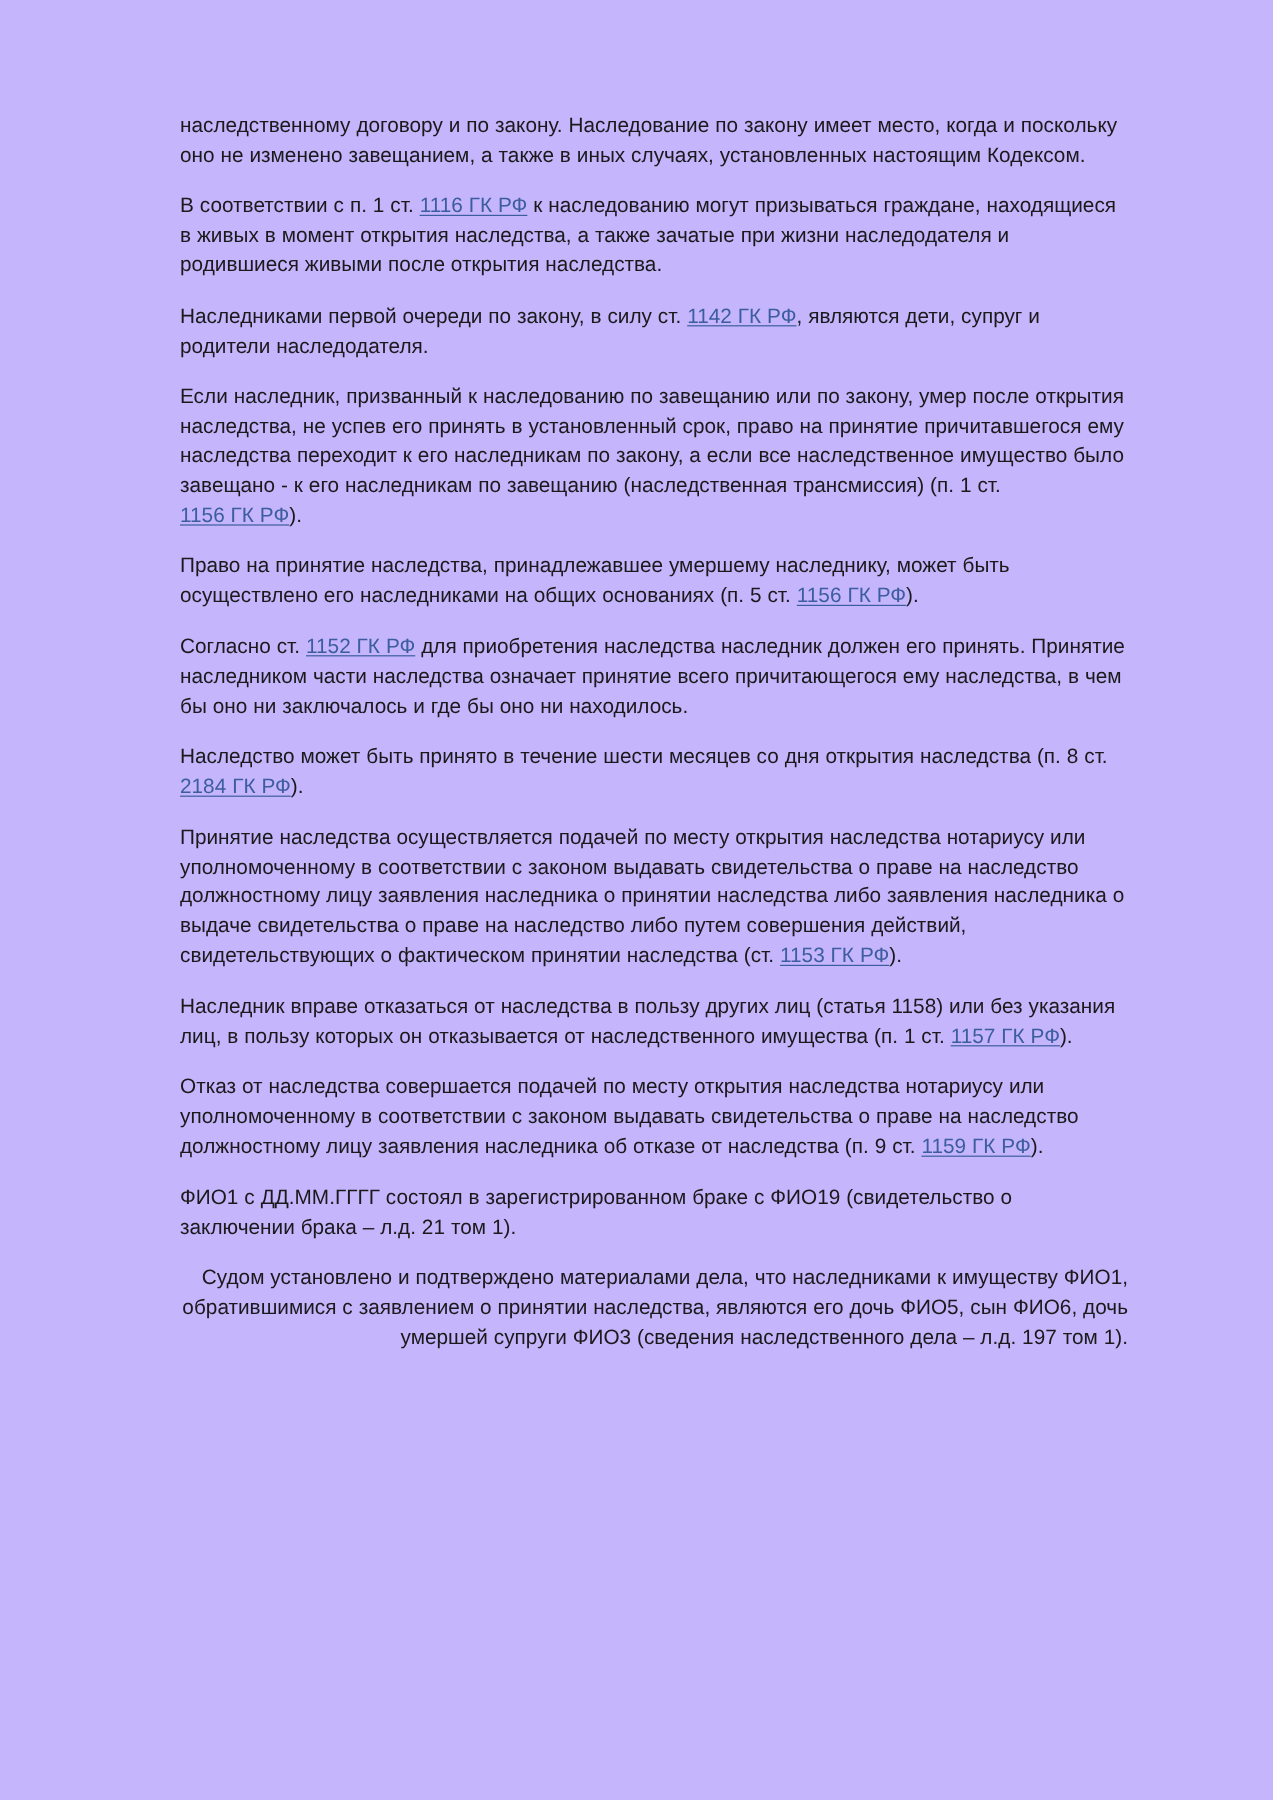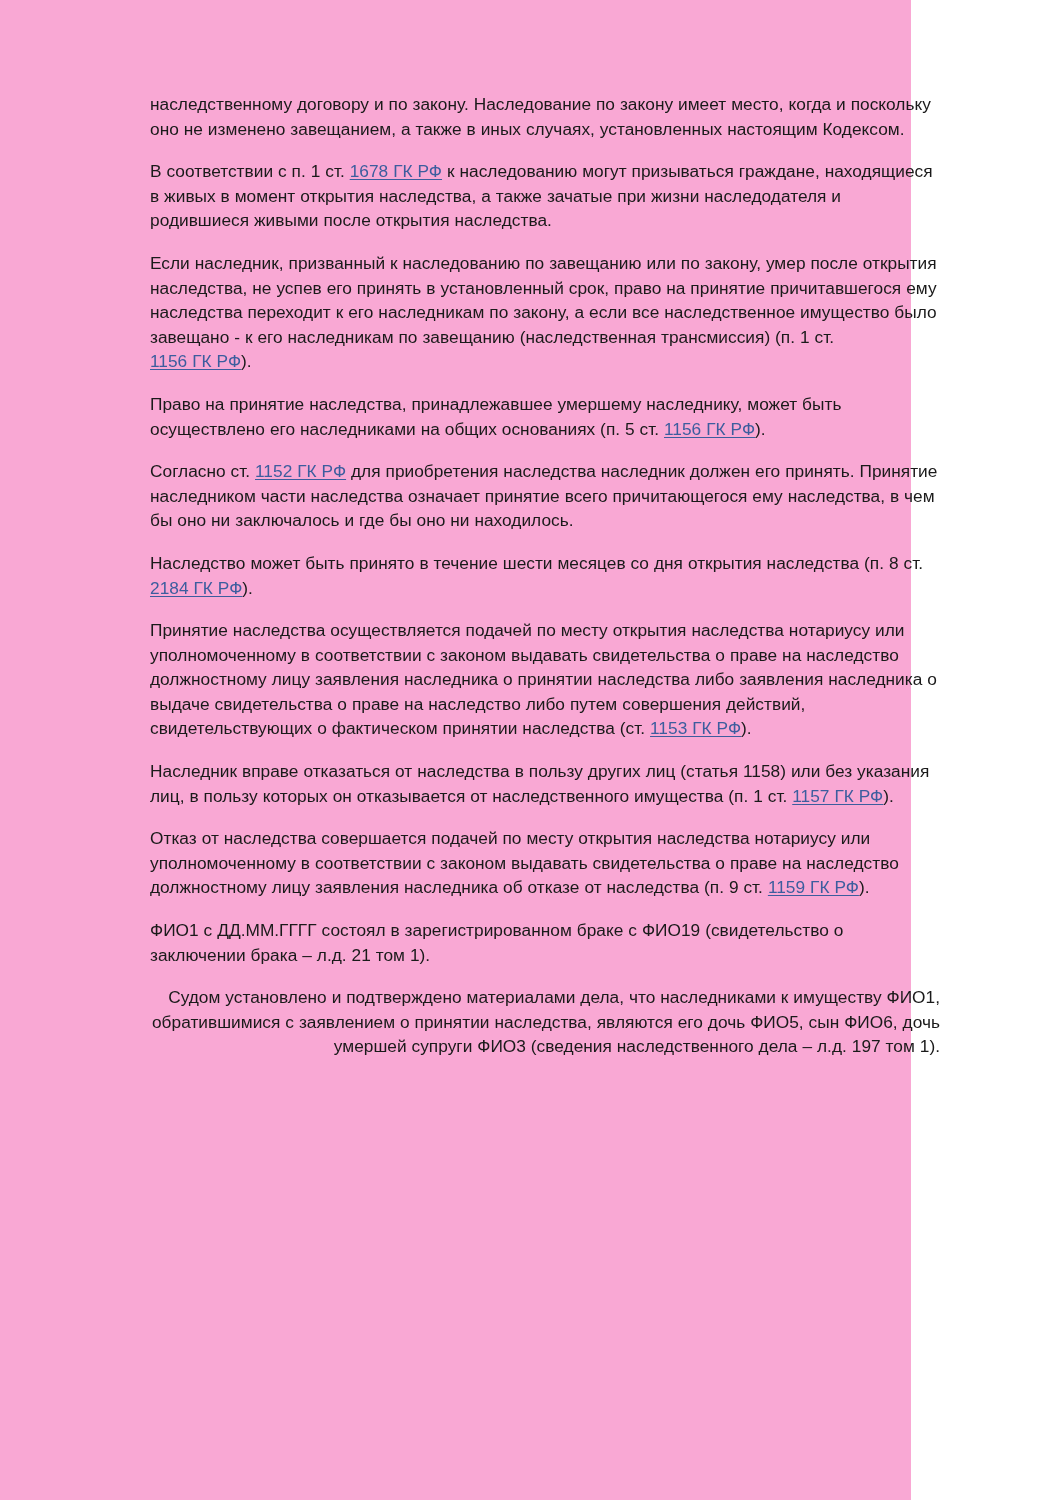--- a/index.html
+++ b/index.html
@@ -10,23 +10,23 @@
   }
   body {
     width: 1061px;
     height: 1500px;
     font-family: "Liberation Sans", "DejaVu Sans", sans-serif;
     color: #000000;
     overflow: hidden;
   }
   .page {
     position: relative;
-    width: 911px;
+    width: 1061px;
     height: 1500px;
-    background: #f9a8d4;
+    background: #c4b5fd;
     box-sizing: border-box;
   }
   .doc-body {
     position: absolute;
     left: 150px;
     top: 92px;
     width: 790px;
   }
   p.para {
     margin: 0 0 18px 0;
@@ -50,21 +50,22 @@
   .nowrap {
     white-space: nowrap;
   }
 </style>
 </head>
 <body style="background-color: rgb(255, 255, 255);">
 
 <div class="page">
   <div class="doc-body" id="doc-body">
       <p class="para" id="p1"><span>наследственному договору и по закону. Наследование по закону имеет место, когда и поскольку оно не изменено завещанием, а также в иных случаях, установленных настоящим Кодексом.</span></p>
-      <p class="para" id="p2"><span>В соответствии с п. 1 ст. </span><a class="ref-link nowrap" href="#">1678 ГК РФ</a><span> к наследованию могут призываться граждане, находящиеся в живых в момент открытия наследства, а также зачатые при жизни наследодателя и родившиеся живыми после открытия наследства.</span></p>
+      <p class="para" id="p2"><span>В соответствии с п. 1 ст. </span><a class="ref-link nowrap" href="#">1116 ГК РФ</a><span> к наследованию могут призываться граждане, находящиеся в живых в момент открытия наследства, а также зачатые при жизни наследодателя и родившиеся живыми после открытия наследства.</span></p>
+      <p class="para" id="p3"><span>Наследниками первой очереди по закону, в силу ст. </span><a class="ref-link nowrap" href="#">1142 ГК РФ</a><span>, являются дети, супруг и родители наследодателя.</span></p>
       <p class="para" id="p4"><span>Если наследник, призванный к наследованию по завещанию или по закону, умер после открытия наследства, не успев его принять в установленный срок, право на принятие причитавшегося ему наследства переходит к его наследникам по закону, а если все наследственное имущество было завещано - к его наследникам по завещанию (наследственная трансмиссия) (п. 1 ст. </span><a class="ref-link nowrap" href="#">1156 ГК РФ</a><span>).</span></p>
       <p class="para" id="p5"><span>Право на принятие наследства, принадлежавшее умершему наследнику, может быть осуществлено его наследниками на общих основаниях (п. 5 ст. </span><a class="ref-link nowrap" href="#">1156 ГК РФ</a><span>).</span></p>
       <p class="para" id="p6"><span>Согласно ст. </span><a class="ref-link nowrap" href="#">1152 ГК РФ</a><span> для приобретения наследства наследник должен его принять. Принятие наследником части наследства означает принятие всего причитающегося ему наследства, в чем бы оно ни заключалось и где бы оно ни находилось.</span></p>
       <p class="para" id="p7"><span>Наследство может быть принято в течение шести месяцев со дня открытия наследства (п. 8 ст. </span><a class="ref-link nowrap" href="#">2184 ГК РФ</a><span>).</span></p>
       <p class="para" id="p8"><span>Принятие наследства осуществляется подачей по месту открытия наследства нотариусу или уполномоченному в соответствии с законом выдавать свидетельства о праве на наследство должностному лицу заявления наследника о принятии наследства либо заявления наследника о выдаче свидетельства о праве на наследство либо путем совершения действий, свидетельствующих о фактическом принятии наследства (ст. </span><a class="ref-link nowrap" href="#">1153 ГК РФ</a><span>).</span></p>
       <p class="para" id="p9"><span>Наследник вправе отказаться от наследства в пользу других лиц (статья 1158) или без указания лиц, в пользу которых он отказывается от наследственного имущества (п. 1 ст. </span><a class="ref-link nowrap" href="#">1157 ГК РФ</a><span>).</span></p>
       <p class="para" id="p10"><span>Отказ от наследства совершается подачей по месту открытия наследства нотариусу или уполномоченному в соответствии с законом выдавать свидетельства о праве на наследство должностному лицу заявления наследника об отказе от наследства (п. 9 ст. </span><a class="ref-link nowrap" href="#">1159 ГК РФ</a><span>).</span></p>
       <p class="para" id="p11"><span>ФИО1 с ДД.ММ.ГГГГ состоял в зарегистрированном браке с ФИО19 (свидетельство о заключении брака – л.д. 21 том 1).</span></p>
       <p class="para" id="p13"><span>Судом установлено и подтверждено материалами дела, что наследниками к имуществу ФИО1, обратившимися с заявлением о принятии наследства, являются его дочь ФИО5, сын ФИО6, дочь умершей супруги ФИО3 (сведения наследственного дела – л.д. 197 том 1).</span></p>
     </div>

